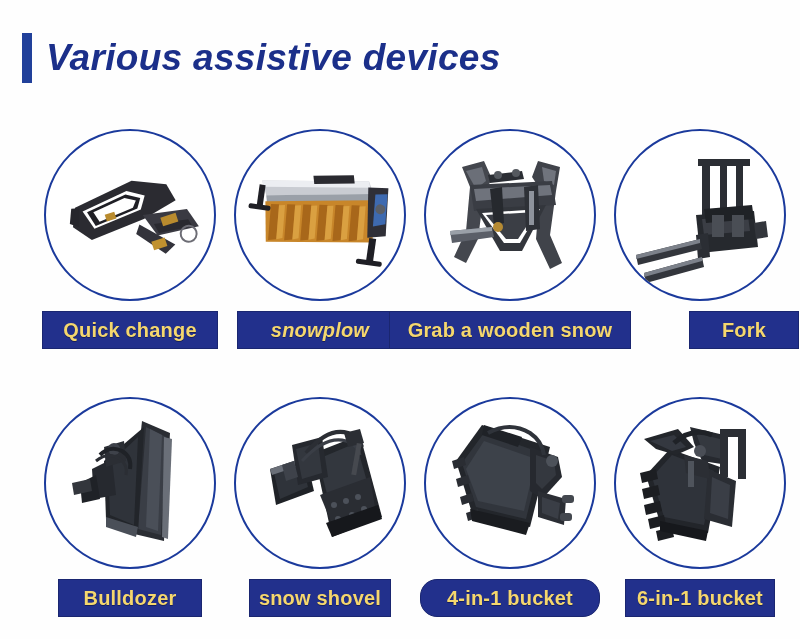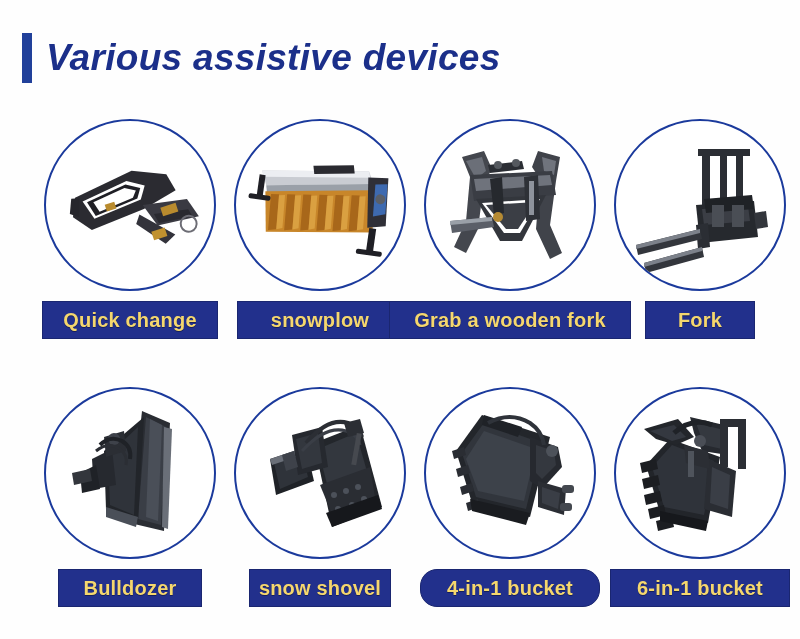--- a/index.html
+++ b/index.html
@@ -23,21 +23,21 @@
     font-size:37px;font-weight:bold;font-style:italic;
     color:#1b2f8a;letter-spacing:0.3px;white-space:nowrap;
     line-height:52px;
   }
 
   
   .row{position:absolute;left:0;width:800px;height:246px;}
   .row-1{top:108px;}
   .row-2{top:376px;}
 
-  .cell{position:absolute;top:7px;width:190px;height:246px;text-align:right;}
+  .cell{position:absolute;top:17px;width:190px;height:246px;text-align:right;}
 
   .circle{
     position:absolute;left:50%;top:4px;transform:translateX(-50%);
     width:168px;height:168px;border-radius:50%;
     background:#ffffff;border:2px solid #1b3a9c;
     overflow:hidden;
   }
   .circle .art{position:absolute;inset:0;}
 
   
@@ -125,21 +125,21 @@
               <path d="M136 56 L148 54 L150 84 L138 88 Z" fill="#3e6ab0"></path>
               <rect x="136" y="100" width="7" height="26" fill="#1f1f25"></rect>
               <rect x="126" y="122" width="26" height="5" rx="2" fill="#1f1f25"></rect>
               <rect x="20" y="62" width="6" height="24" fill="#1f1f25"></rect>
               <rect x="12" y="82" width="22" height="5" rx="2" fill="#1f1f25"></rect>
               <circle cx="143" cy="70" r="5" fill="#5a5f68"></circle>
             </g>
           </svg>
         </div>
       </div>
-      <div class="label-bar" style="width:166px;">
+      <div class="label-bar" style="width:166px;font-style:italic;">
         <span>snowplow</span>
       </div>
     </div>
 
     <div class="cell" style="left:415px;">
       <div class="circle">
         <div class="art">
           <svg viewBox="0 0 168 168">
             <path d="M36 36 L58 30 L66 48 L58 62 L52 108 L40 132 L28 126 L40 100 L44 56 Z" fill="#44474e"></path>
             <path d="M40 40 L56 36 L60 50 L50 58 Z" fill="#6b6f78"></path>
@@ -156,21 +156,21 @@
             <rect x="103" y="60" width="5" height="34" fill="#8e939c"></rect>
             <path d="M62 44 L96 40 L98 48 L64 52 Z" fill="#2b2e34"></path>
             <circle cx="72" cy="44" r="4" fill="#55595f"></circle>
             <circle cx="90" cy="42" r="4" fill="#55595f"></circle>
             <path d="M64 58 L76 56 L78 92 L68 94 Z" fill="#26292e"></path>
             <circle cx="72" cy="96" r="5" fill="#b58a33"></circle>
           </svg>
         </div>
       </div>
       <div class="label-bar" style="width:242px;">
-        <span>Grab a wooden fork</span>
+        <span>Grab a wooden snow</span>
       </div>
     </div>
 
     <div class="cell" style="left:605px;">
       <div class="circle">
         <div class="art">
           <svg viewBox="0 0 168 168">
             <rect x="86" y="28" width="8" height="56" fill="#2b2e34"></rect>
             <rect x="104" y="30" width="7" height="54" fill="#2b2e34"></rect>
             <rect x="120" y="32" width="7" height="52" fill="#2b2e34"></rect>
@@ -182,21 +182,21 @@
             <rect x="116" y="84" width="12" height="22" fill="#4a4e55"></rect>
             <path d="M138 92 L150 90 L152 106 L140 108 Z" fill="#33363c"></path>
             <path d="M80 104 L92 102 L94 126 L82 128 Z" fill="#2b2e34"></path>
             <path d="M20 124 L84 108 L86 118 L22 134 Z" fill="#33363c"></path>
             <path d="M20 124 L84 108 L84 112 L20 128 Z" fill="#7c818a"></path>
             <path d="M28 142 L86 126 L88 136 L30 152 Z" fill="#33363c"></path>
             <path d="M28 142 L86 126 L86 130 L28 146 Z" fill="#7c818a"></path>
           </svg>
         </div>
       </div>
-      <div class="label-bar" style="width:110px;">
+      <div class="label-bar" style="width:110px;margin-left:44px;">
         <span>Fork</span>
       </div>
     </div>
   </div>
 
   <div class="row row-2">
 
     <div class="cell" style="left:35px;">
       <div class="circle">
         <div class="art">
@@ -311,19 +311,19 @@
             <rect x="122" y="34" width="8" height="46" fill="#2b2e34"></rect>
             <path d="M28 40 L62 30 L78 48 L60 56 L40 50 Z" fill="#23262b"></path>
             <path d="M34 42 L58 36 L70 48 L56 52 Z" fill="#343840"></path>
             <path d="M58 44 Q76 28 96 36" fill="none" stroke="#1f2227" stroke-width="5"></path>
             <path d="M68 56 L92 62 L94 80 L70 74 Z" fill="#2b2e34"></path>
             <circle cx="84" cy="52" r="6" fill="#4a4e56"></circle>
             <rect x="72" y="62" width="6" height="26" fill="#4f545c"></rect>
           </svg>
         </div>
       </div>
-      <div class="label-bar" style="width:180px;">
+      <div class="label-bar" style="width:150px;">
         <span>6-in-1 bucket</span>
       </div>
     </div>
   </div>
 
 </div>
 
 </body></html>

